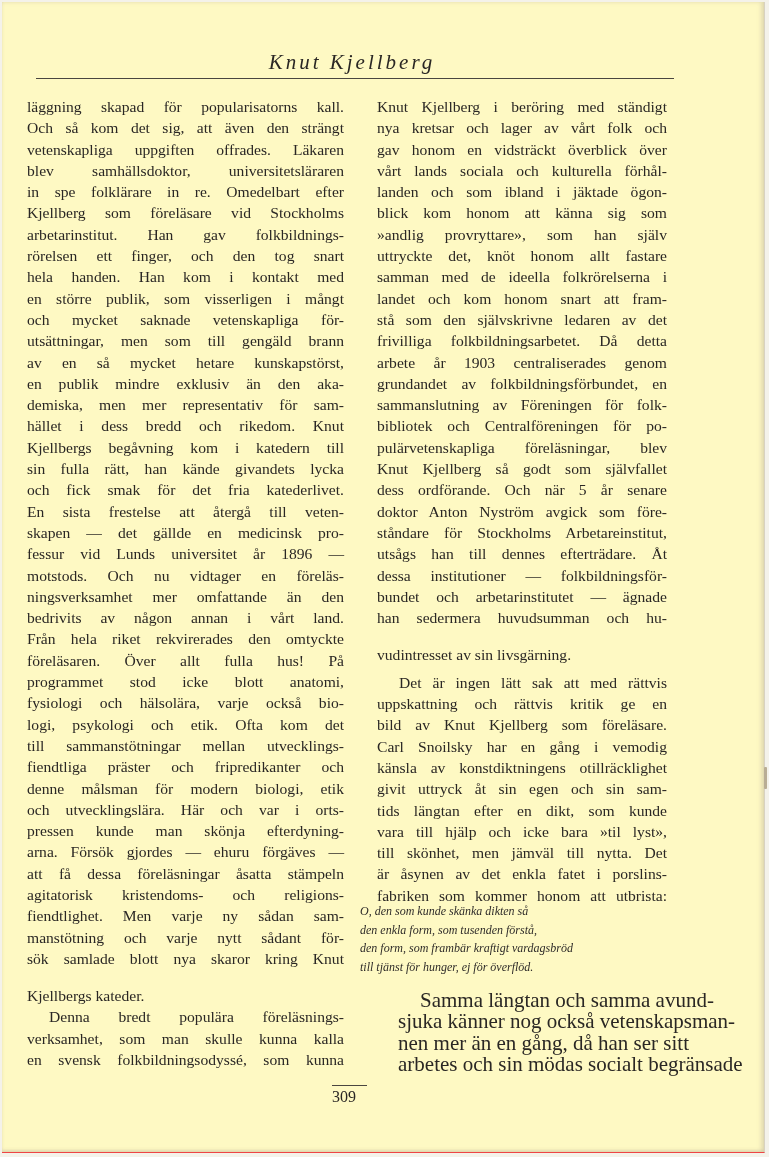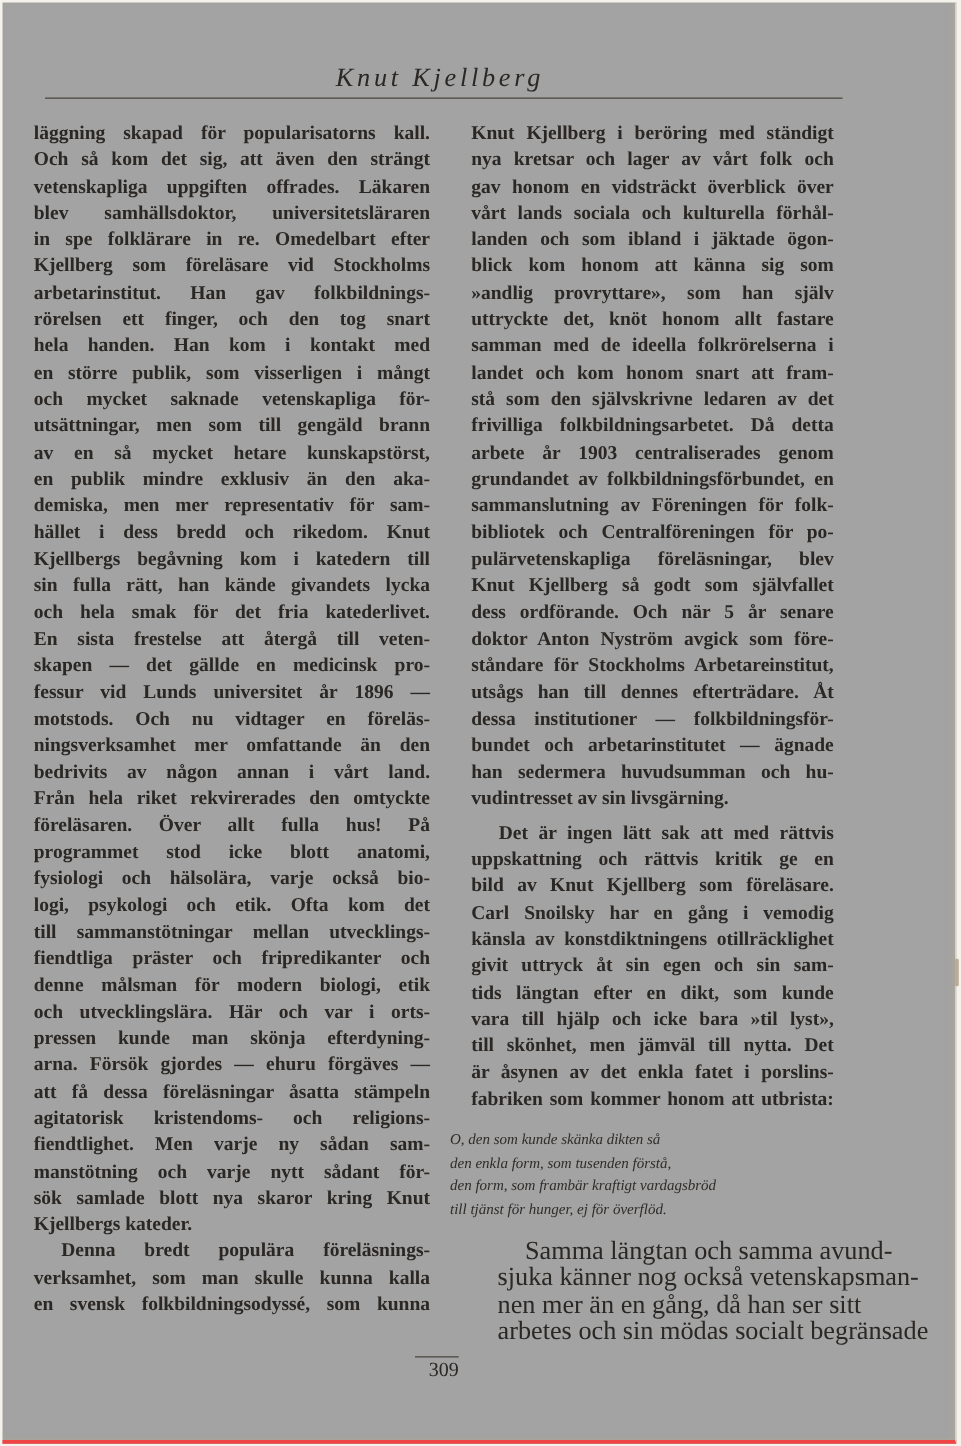--- a/index.html
+++ b/index.html
@@ -14,24 +14,24 @@
       overflow: hidden;
       font-family: "Liberation Serif", "DejaVu Serif", serif;
       color: #2a2724;
     }
     .page {
       position: absolute;
       left: 2px;
       top: 2px;
       width: 762px;
       height: 1150px;
-      background: #a3a3a3;
+      background: #fef9c3;
       box-shadow: inset -3px 0 4px rgba(180,170,150,0.35), inset 0 -2px 3px rgba(180,170,150,0.3);
       border-right: 1px solid #d8d2c2;
-      border-bottom: 3px solid #ef4444;
+      border-bottom: 1px solid #ef4444;
     }
     .running-head {
       position: absolute;
       top: 48px;
       left: 0;
       width: 700px;
       text-align: center;
       font-style: italic;
       font-size: 21px;
       letter-spacing: 3px;
@@ -52,39 +52,39 @@
       top: 76px;
       left: 23px;
       width: 430px;
     }
     .column {
       position: absolute;
       top: 94px;
       font-size: 15.6px;
       line-height: 21.3px;
       color: #2a2724;
-      font-weight: bold;
     }
     .col-left {
       left: 25px;
       width: 317px;
     }
     .col-right {
       left: 375px;
       width: 290px;
     }
     .line {
       display: block;
       white-space: nowrap;
       text-align: justify;
       text-align-last: justify;
       height: 21.3px;
     }
     .line.last {
       text-align-last: left;
+      margin-top: 16px;
     }
     .line.indent {
       padding-left: 22px;
     }
     .para-gap {
       height: 6px;
     }
     .verse {
       position: absolute;
       left: 358px;
@@ -113,21 +113,21 @@
       left: 330px;
       width: 35px;
       height: 1px;
       background: #4a4640;
     }
     .folio {
       position: absolute;
       top: 1086px;
       left: 330px;
       width: 35px;
-      text-align: right;
+      text-align: left;
       font-size: 16px;
       color: #2a2724;
     }
     .edge-mark {
       position: absolute;
       left: 762px;
       top: 765px;
       width: 3px;
       height: 22px;
       background: #b9ad95;
@@ -155,21 +155,21 @@
       <span class="line">hela handen. Han kom i kontakt med</span>
       <span class="line">en större publik, som visserligen i mångt</span>
       <span class="line">och mycket saknade vetenskapliga för-</span>
       <span class="line">utsättningar, men som till gengäld brann</span>
       <span class="line">av en så mycket hetare kunskapstörst,</span>
       <span class="line">en publik mindre exklusiv än den aka-</span>
       <span class="line">demiska, men mer representativ för sam-</span>
       <span class="line">hället i dess bredd och rikedom. Knut</span>
       <span class="line">Kjellbergs begåvning kom i katedern till</span>
       <span class="line">sin fulla rätt, han kände givandets lycka</span>
-      <span class="line">och hela smak för det fria katederlivet.</span>
+      <span class="line">och fick smak för det fria katederlivet.</span>
       <span class="line">En sista frestelse att återgå till veten-</span>
       <span class="line">skapen — det gällde en medicinsk pro-</span>
       <span class="line">fessur vid Lunds universitet år 1896 —</span>
       <span class="line">motstods. Och nu vidtager en föreläs-</span>
       <span class="line">ningsverksamhet mer omfattande än den</span>
       <span class="line">bedrivits av någon annan i vårt land.</span>
       <span class="line">Från hela riket rekvirerades den omtyckte</span>
       <span class="line">föreläsaren. Över allt fulla hus! På</span>
       <span class="line">programmet stod icke blott anatomi,</span>
       <span class="line">fysiologi och hälsolära, varje också bio-</span>

